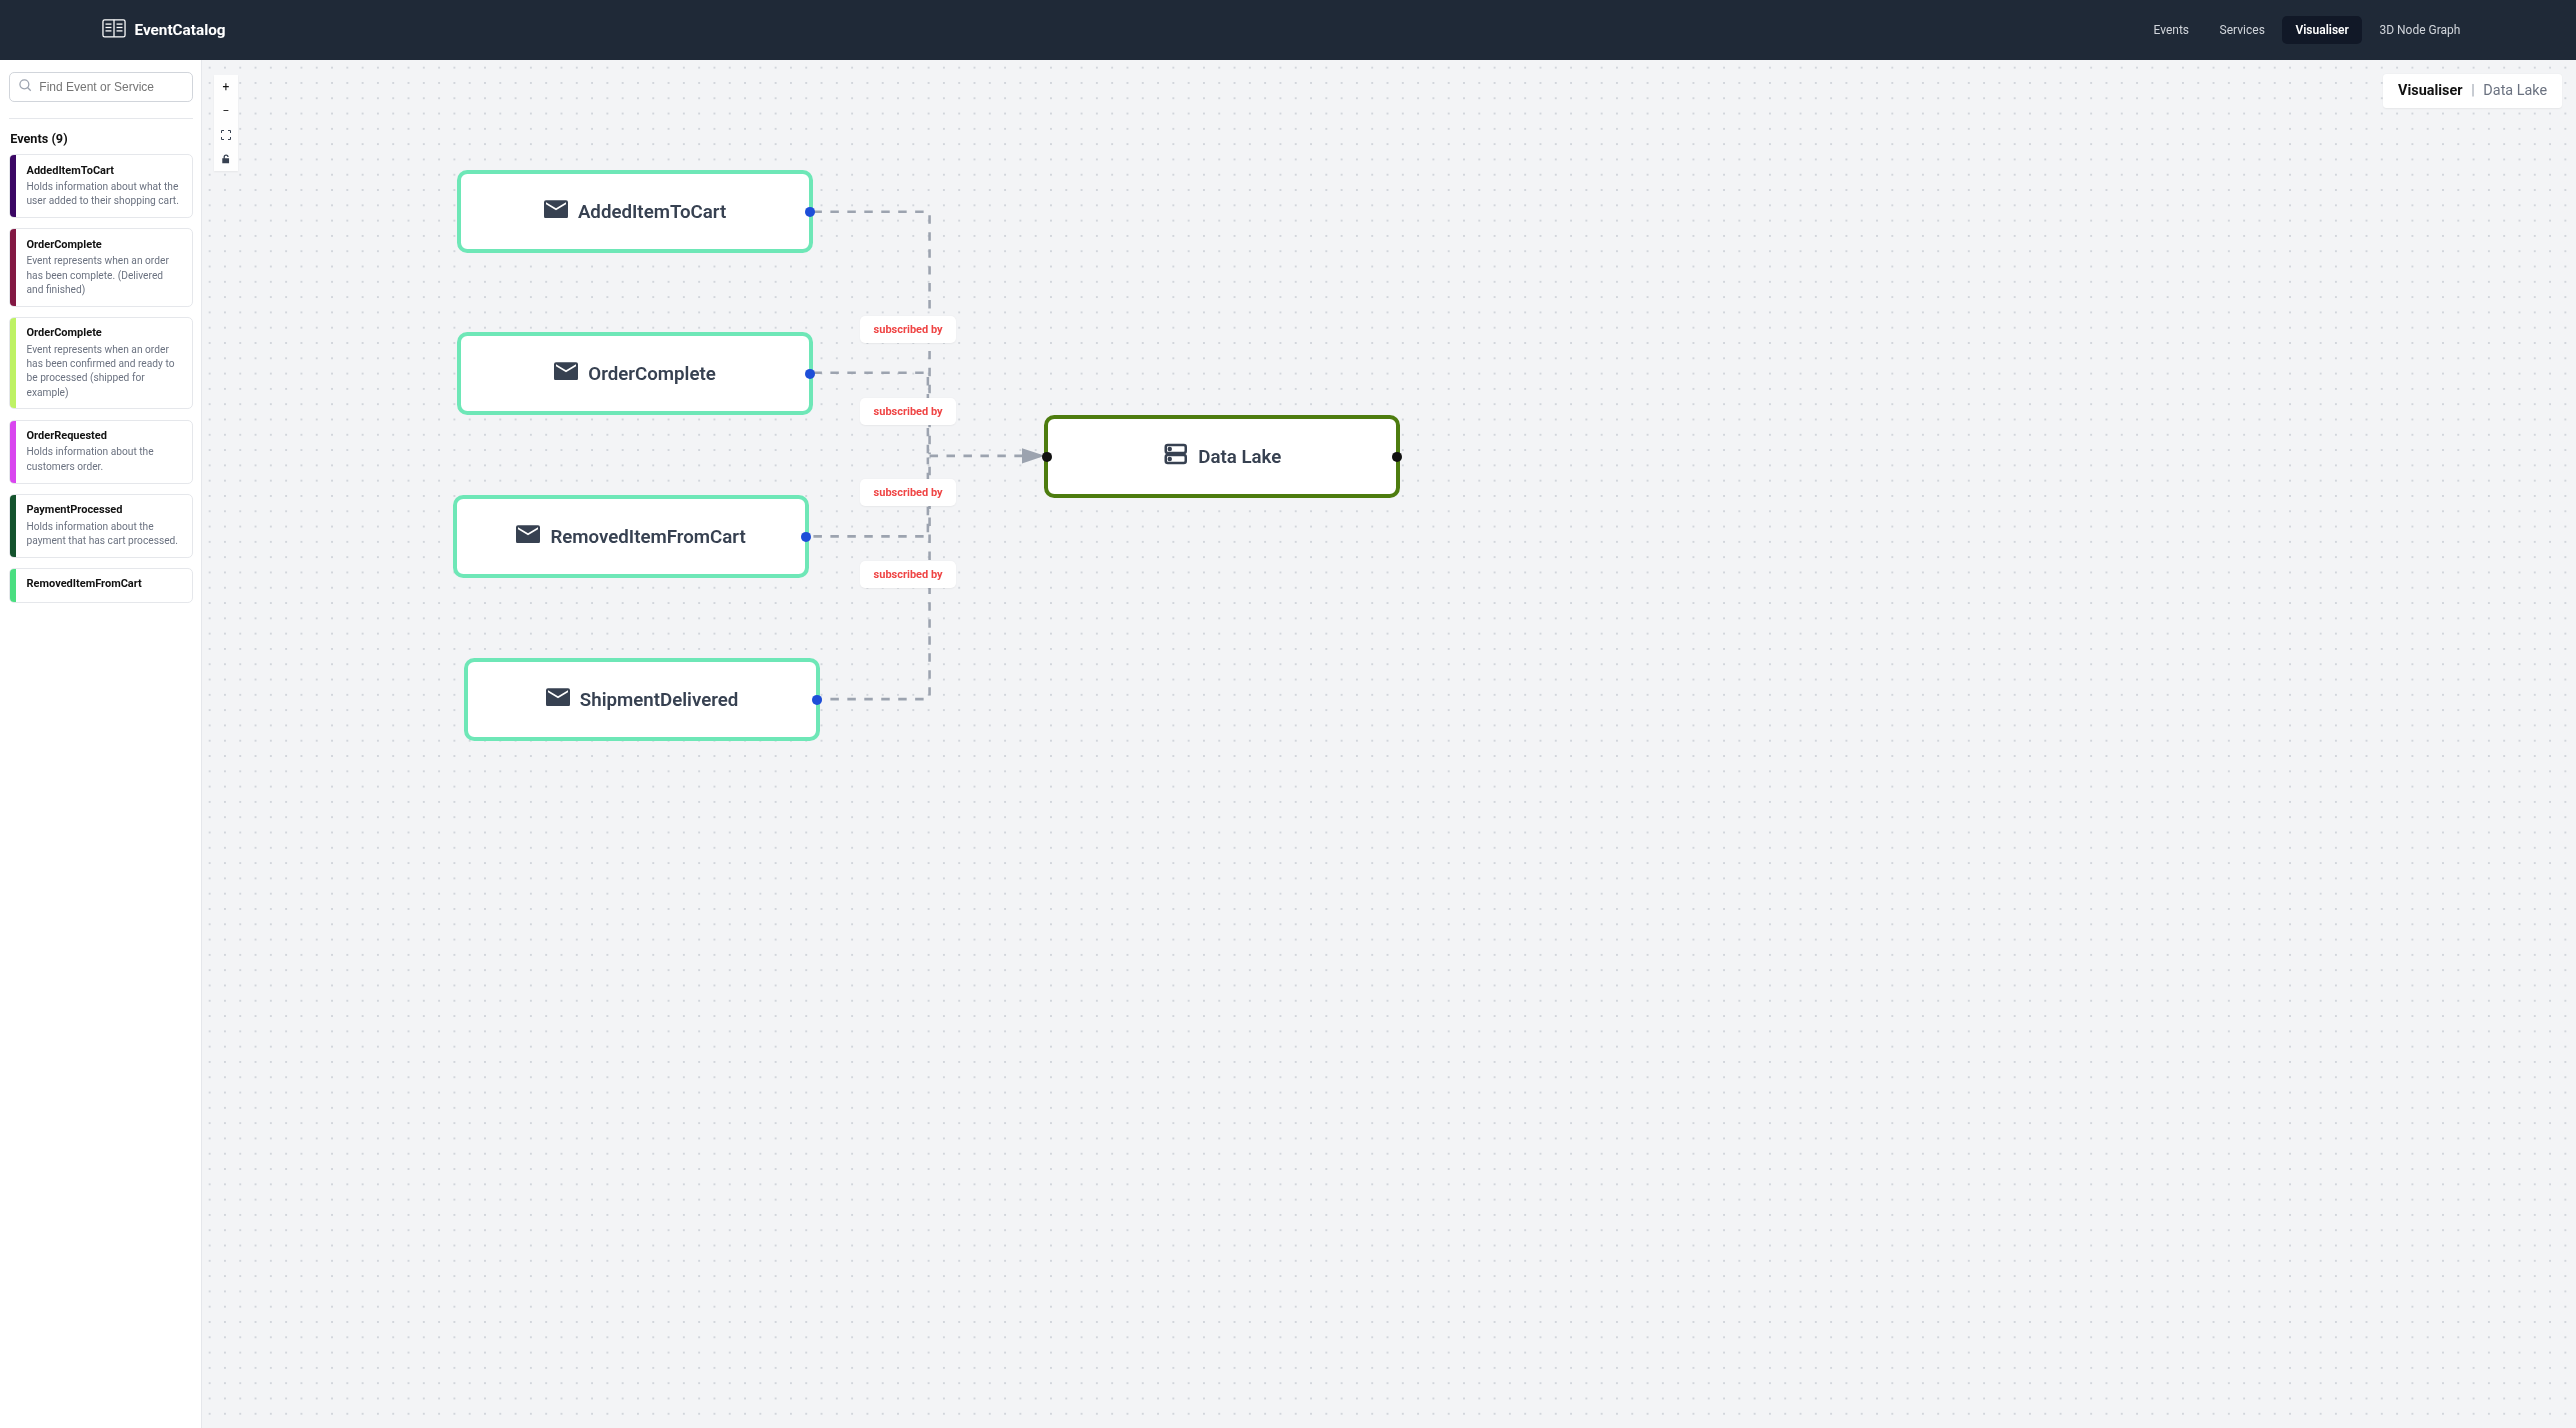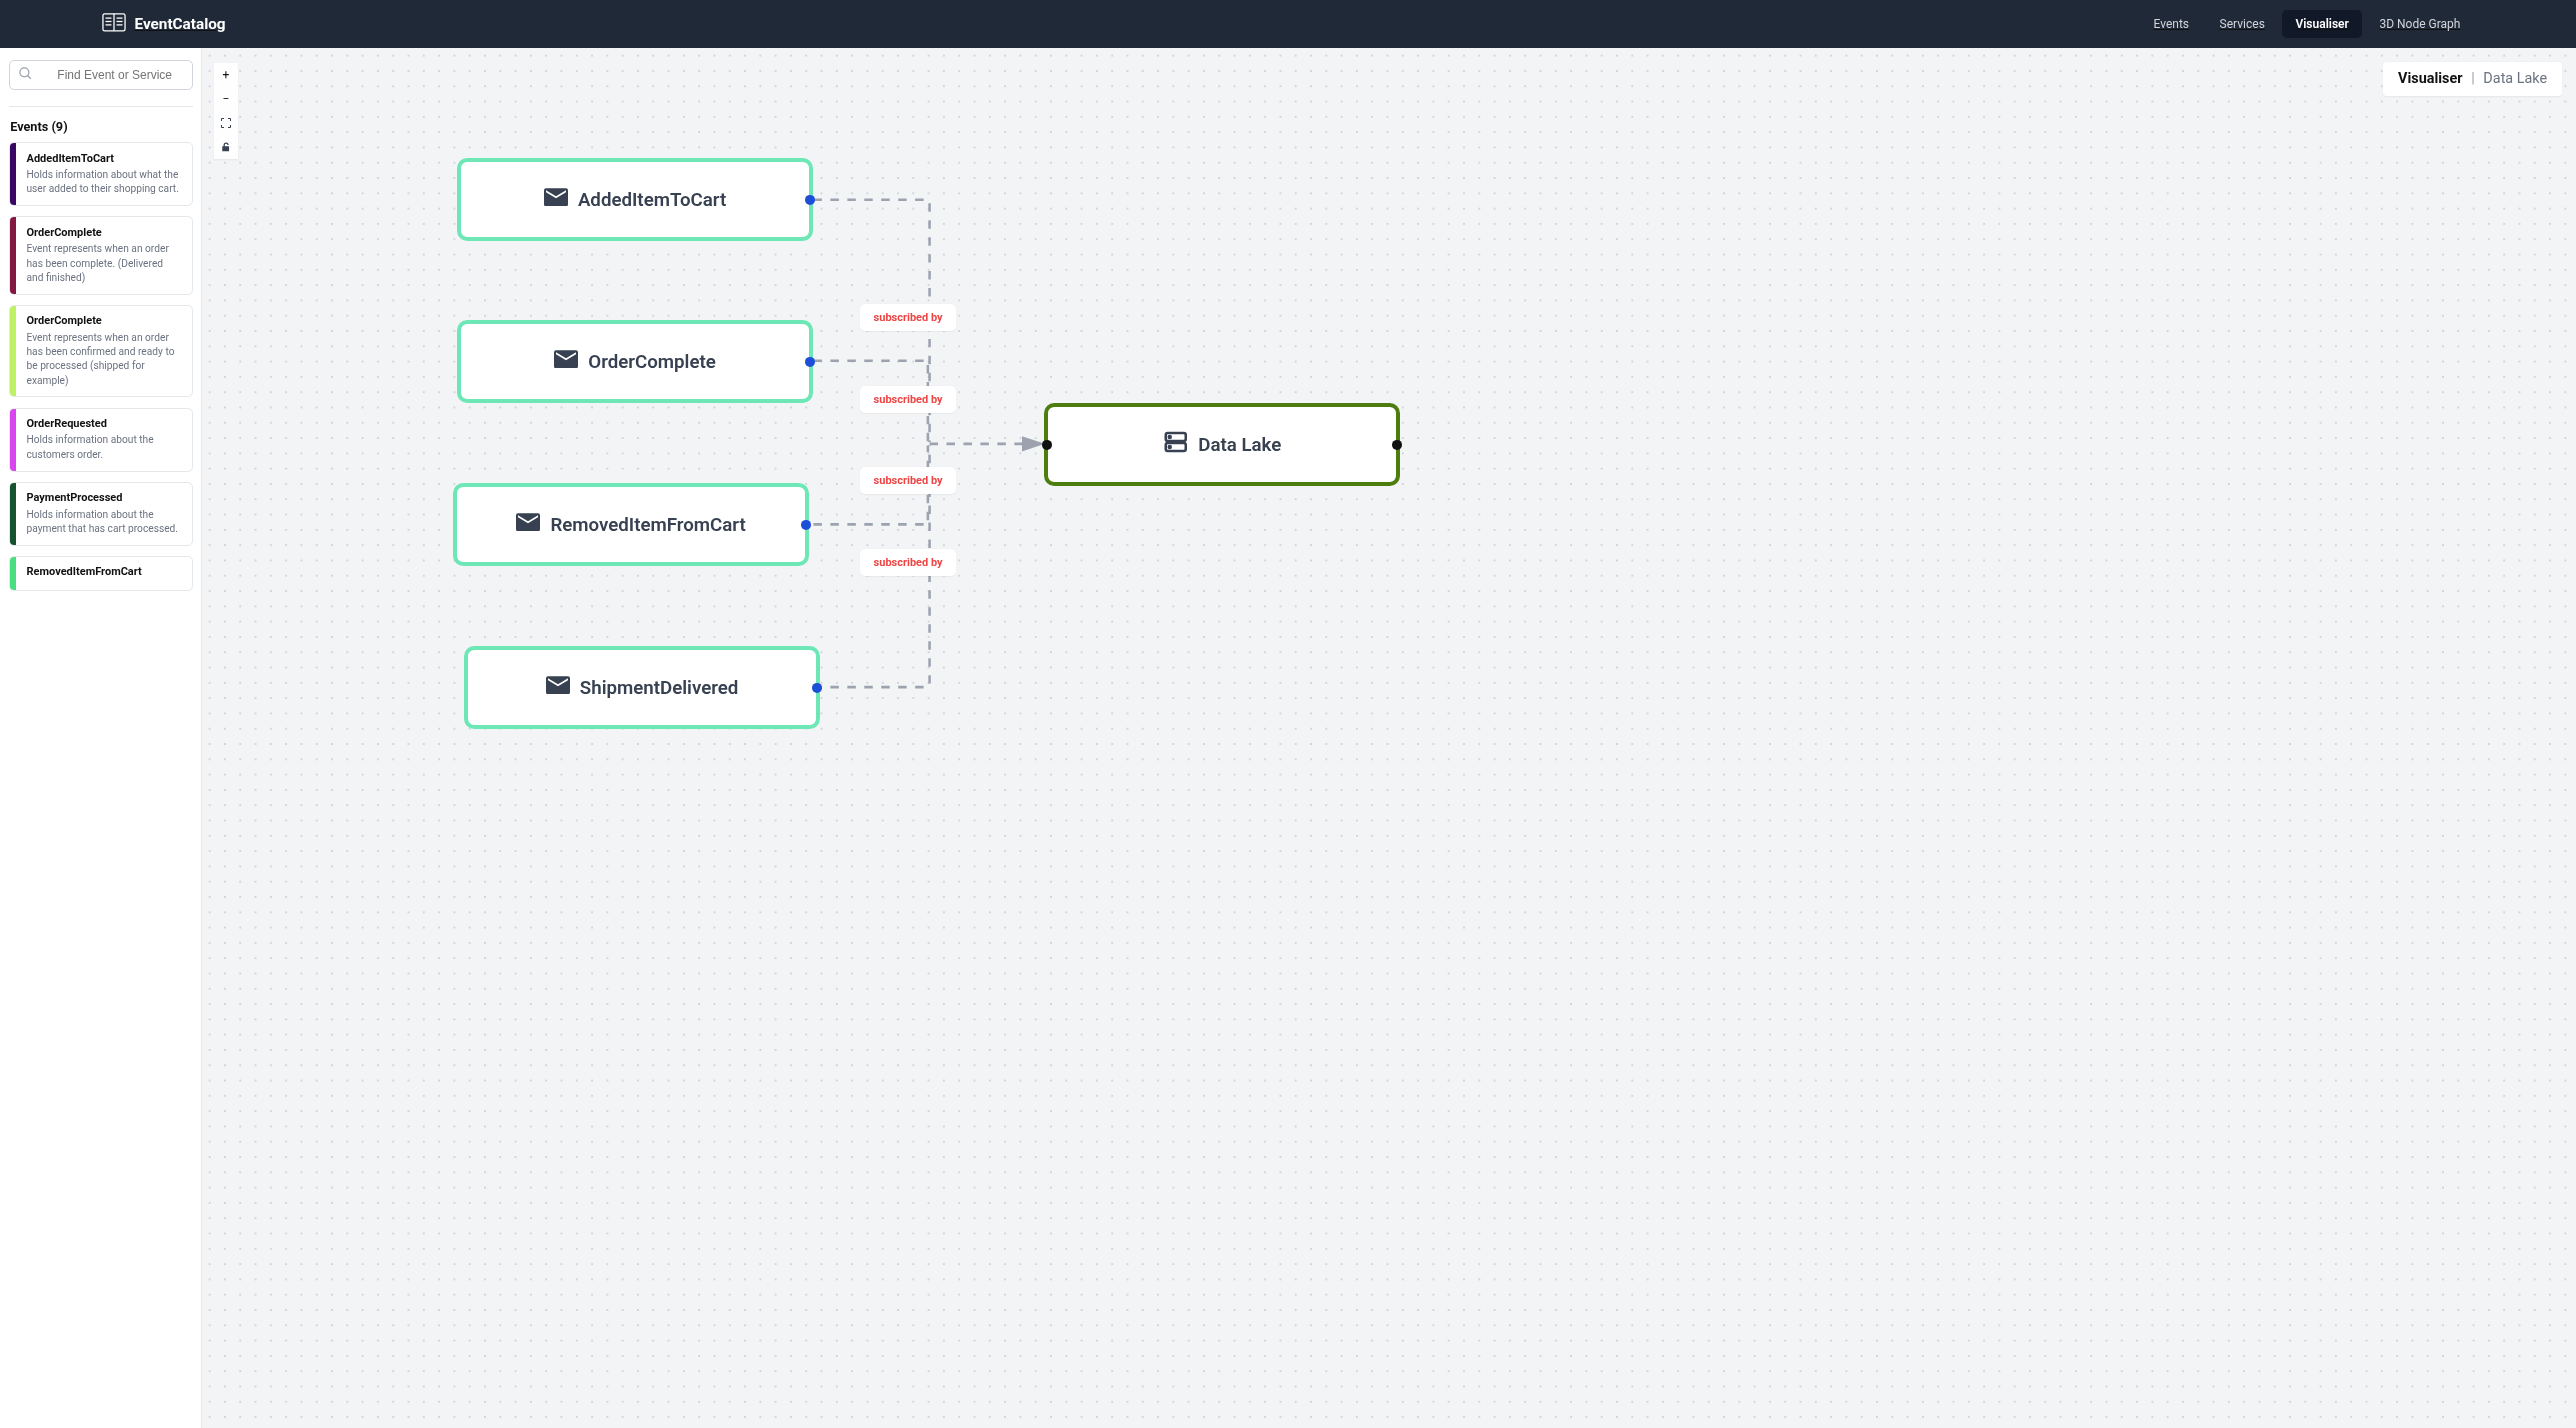--- a/index.html
+++ b/index.html
@@ -1,30 +1,30 @@
 <!DOCTYPE html>
 <html style="font-size:13.6px"><head>
 <meta charset="utf-8">
 <style>
   * { box-sizing: border-box; margin: 0; padding: 0; }
   body { font-family: -apple-system, BlinkMacSystemFont, "Segoe UI", Roboto, sans-serif; background: #fff; color: #111; }
 
   .header {
     display: flex; align-items: center; justify-content: space-between;
-    background: #1f2937; height: 48px; padding: 0 17px; text-decoration: underline;
+    background: #1f2937; height: 60px; padding: 0 17px;
   }
   .brand { display: flex; align-items: center; gap: 8.5px; color: #fff; margin-left: 85px; }
   .brand-text { font-weight: 700; font-size: 15.3px; }
   .nav { display: flex; align-items: flex-end; gap: 3.4px; margin-right: 85px; }
   .nav-item { color: #d1d5db; font-size: 12px; padding: 6.8px 13.6px; border-radius: 5.1px; cursor: pointer; }
   .nav-item.active { background: #111827; color: #fff; font-weight: 600; }
 
   .main { display: flex; height: calc(100vh - 48px); }
   .sidebar { width: 202px; border-right: 0.8px solid #e5e7eb; padding: 12px 8.5px; overflow-y: auto; }
-  .search-wrap { display: flex; align-items: center; gap: 24px; border: 0.8px solid #d1d5db; border-radius: 5.1px; padding: 5.1px 8.5px; margin-bottom: 15.3px; }
+  .search-wrap { display: flex; align-items: center; gap: 6px; border: 0.8px solid #d1d5db; border-radius: 5.1px; padding: 5.1px 8.5px; margin-bottom: 15.3px; }
   .search-wrap input { border: none; outline: none; font-size: 12px; width: 100%; color: #6b7280; }
   .section-title { font-weight: 700; font-size: 12.7px; margin: 8.5px 1.7px 8.5px 1.7px; }
   .event-card { display: flex; border: 0.8px solid #e5e7eb; border-radius: 5.1px; margin-bottom: 10.2px; overflow: hidden; cursor: pointer; }
   .event-bar { width: 6.8px; flex-shrink:0; }
   .event-body { padding: 8.5px 10.2px; }
   .event-name { font-weight: 700; font-size: 11px; margin-bottom: 3.4px; }
   .event-desc { font-size: 10.2px; color: #6b7280; line-height: 1.4; }
 
   .canvas-wrap { flex: 1; position: relative; background-color: #f3f4f6;
     background-image: radial-gradient(#d1d5db 0.8px, transparent 0.8px);

